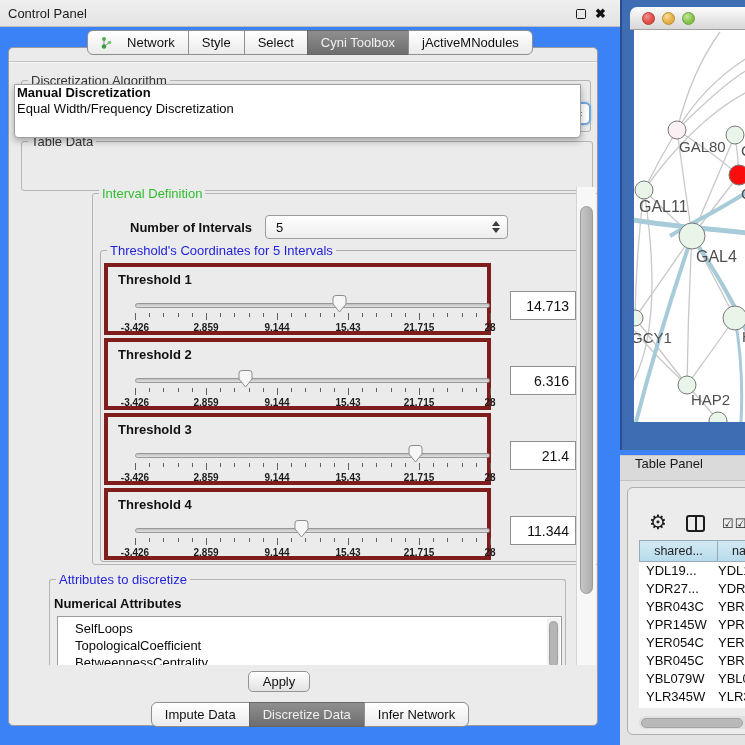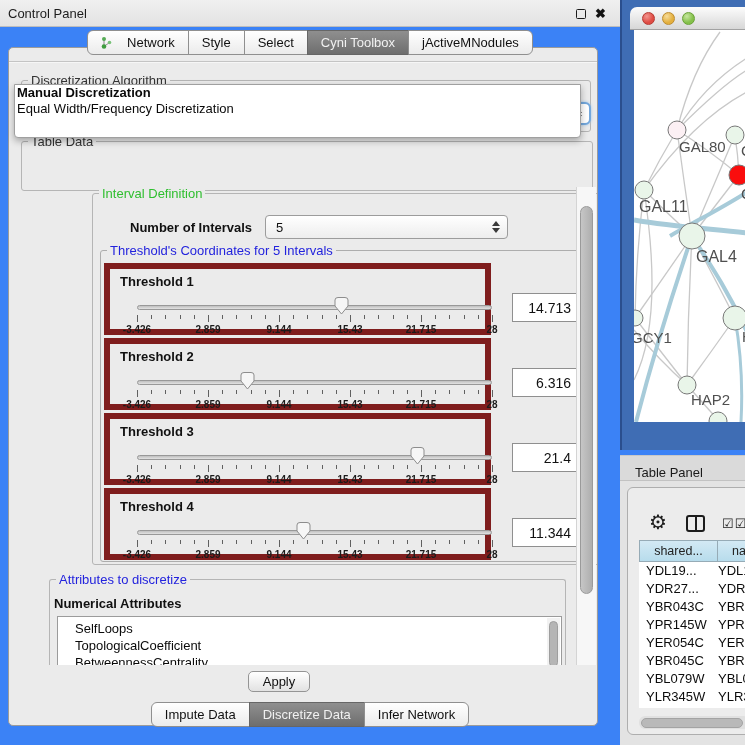--- a/index.html
+++ b/index.html
@@ -61,21 +61,21 @@
 
   
   .scrollpane { position:absolute; left:6px; top:139px; width:582px; height:478px; overflow:hidden; }
   .vscroll { position:absolute; left:567px; top:139px; width:20px; height:478px;
     background:#f7f7f7; border-left:1px solid #d4d4d4; }
   .vthumb { position:absolute; left:3px; top:19px; width:13px; height:388px; border-radius:7px;
     background:linear-gradient(90deg,#c6c6c6,#aeaeae); border:1px solid #9a9a9a; }
 
   
   .thr-panel { position:absolute; left:3px; width:387px; height:72px;
-    border:6px solid #7f1d1d; background:#ebebeb;padding-left:14px; }
+    border:4px solid #7f1d1d; background:#ebebeb;padding-left:14px; }
   .thr-title { position:absolute; left:10px; top:5px; font-size:13px; font-weight:bold; color:#111; }
   .sl-track { position:absolute; left:27px; top:36px; width:355px; height:5px; border-radius:3px;
     background:linear-gradient(#bfbfbf,#e2e2e2); border:1px solid #989898; }
   .ticks { position:absolute; left:27px; top:46px; width:356px; height:24px; }
   .tick { position:absolute; top:0; width:1px; height:4px; background:#606060; }
   .tick.major { height:7px; }
   .scale-label { position:absolute; top:9px; width:50px; text-align:center;
     font-size:10px; font-weight:bold; color:#1c1c1c; }
   .sl-handle { position:absolute; top:27px; }
   .thr-value { position:absolute; left:402px; top:24px; width:66px; height:29px;
@@ -101,21 +101,21 @@
     border-radius:7px 0 0 0; }
   .light { position:absolute; top:5px; width:13px; height:13px; border-radius:50%; }
   .light.red { left:12px; background:radial-gradient(circle at 35% 30%, #f2958f, #df4c44 60%); border:1px solid #b53a33; }
   .light.yellow { left:32px; background:radial-gradient(circle at 35% 30%, #f6dc9a, #e3af3e 60%); border:1px solid #bd8c2f; }
   .light.green { left:52px; background:radial-gradient(circle at 35% 30%, #c7e6a0, #84c04a 60%); border:1px solid #69a136; }
   .canvas { position:absolute; left:12px; top:30px; width:113px; height:392px; background:#fff; overflow:hidden; }
 
   
   .tp-titlebar { position:absolute; left:620px; top:455px; width:125px; height:26px;
     background:#dadada; border-top:1px solid #c8c8c8; border-bottom:1px solid #c2c2c2;
-    display:flex; align-items:flex-end; }
+    display:flex; align-items:flex-start; }
   .tp-titlebar span { font-size:13px; color:#1a1a1a; margin-left:15px; }
   .tp-body { position:absolute; left:620px; top:481px; width:125px; height:264px; background:#e3e3e3; }
   .tp-inner { position:absolute; left:7px; top:6px; width:130px; height:248px;
     background:#ececec; border:1px solid #aeaeae; border-radius:6px; overflow:hidden; }
   .gear-ic { position:absolute; left:21px; top:22px; font-size:20px; color:#1c1c1c; }
   .cols-ic { position:absolute; left:58px; top:27px; width:19px; height:17px;
     border:2px solid #1c1c1c; border-radius:3px; }
   .cols-ic::after { content:""; position:absolute; left:6.5px; top:0; width:2px; height:13px; background:#1c1c1c; }
   .check-ic { position:absolute; left:94px; top:28px; font-size:13px; color:#1c1c1c; letter-spacing:1px; }
   .tp-header { position:absolute; left:11px; top:52px; height:22px; display:flex; }

